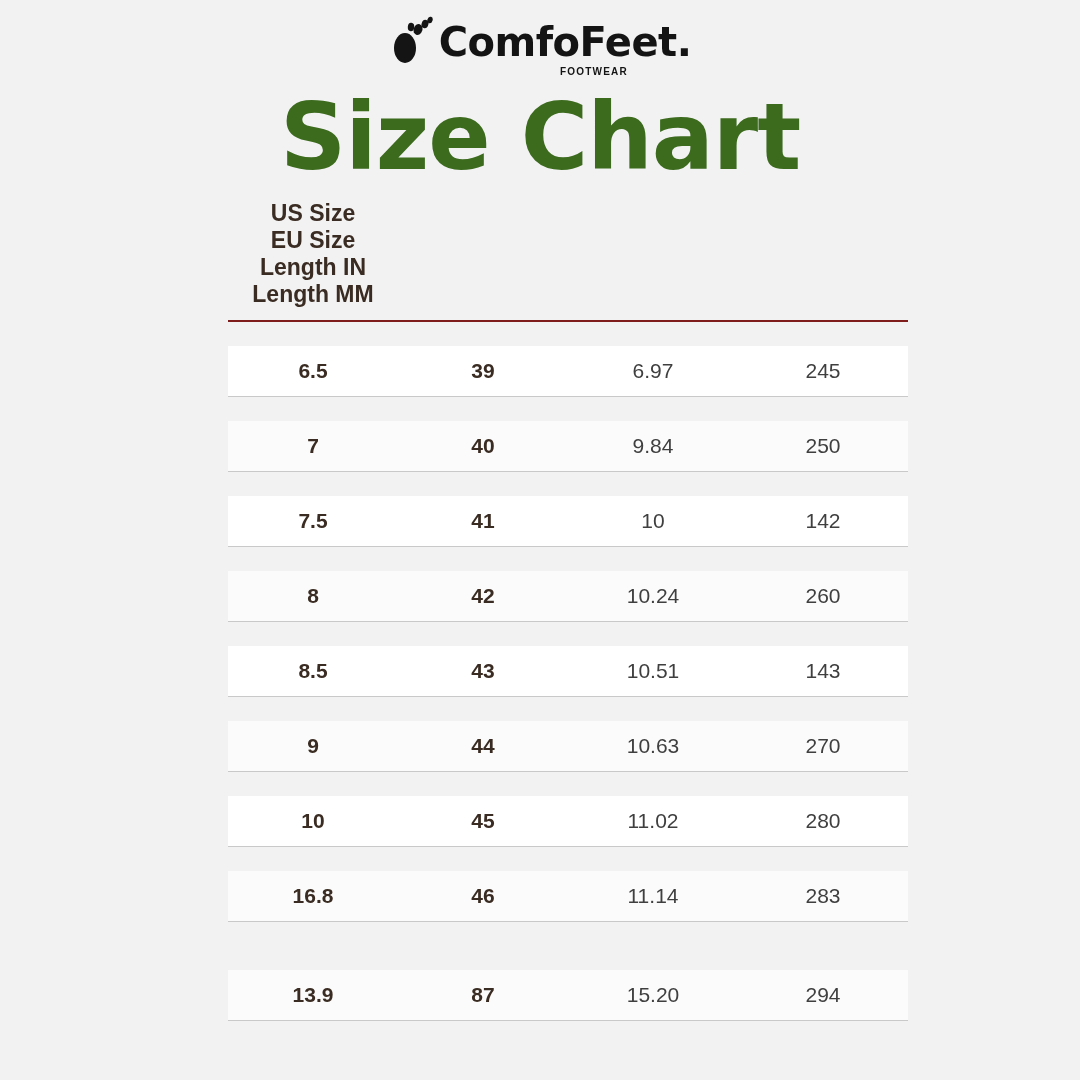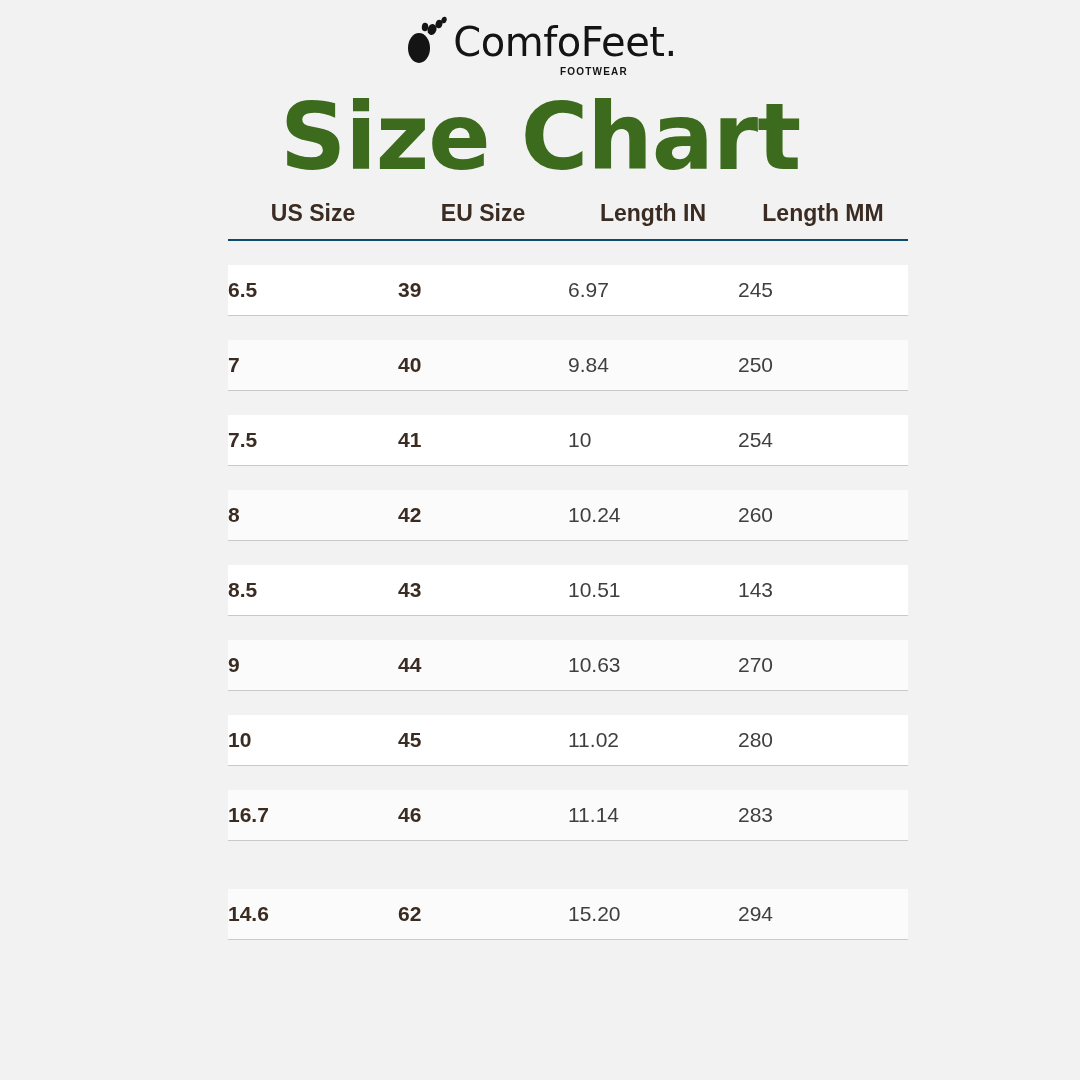--- a/index.html
+++ b/index.html
@@ -32,21 +32,21 @@
   }
   .footprint {
     position: relative;
     width: 44px;
     height: 50px;
   }
   .footprint svg { display: block; }
   .brand-text {
     font-family: "DejaVu Sans", sans-serif;
     font-size: 40px;
-    font-weight: 400;
+    font-weight: 700;
     color: #141414;
     letter-spacing: -0.5px;
     line-height: 1;
     position: relative;
     top: 2px;
   }
   .brand-sub {
     position: absolute;
     left: 560px;
     top: 66px;
@@ -72,39 +72,41 @@
   
   .table-wrap {
     position: absolute;
     left: 228px;
     top: 200px;
     width: 680px;
   }
   .thead {
     display: flex;
     padding-bottom: 12px;
-    border-bottom: 2px solid #0c4a6e;
+    border-bottom: 2px solid #7f1d1d;
+    flex-direction: column;
   }
   .thead .cell {
     font-size: 23px;
     font-weight: 700;
     color: #3a2c22;
     text-align: center;
   }
   .row {
     display: flex;
     align-items: center;
     height: 50px;
     border-bottom: 1px solid #c9c9c9;
   }
   .row.odd { background: #ffffff; }
   .row.even { background: #fbfbfb; }
   .row .cell {
     font-size: 21px;
     color: #3a2c22;
+    text-align: center;
   }
   .cell.c0 { width: 170px; }
   .cell.c1 { width: 170px; }
   .cell.c2 { width: 170px; }
   .cell.c3 { width: 170px; }
   .cell.b { font-weight: 700; }
   .cell.n { font-weight: 400; color: #3f3f3f; }
   .row-gap { height: 24px; }
 </style>
 </head>
@@ -150,21 +152,21 @@
       <div class="cell c1 b">40</div>
       <div class="cell c2 n">9.84</div>
       <div class="cell c3 n">250</div>
     </div>
     <div class="row-gap"></div>
 
     <div class="row odd">
       <div class="cell c0 b">7.5</div>
       <div class="cell c1 b">41</div>
       <div class="cell c2 n">10</div>
-      <div class="cell c3 n">254</div>
+      <div class="cell c3 n">142</div>
     </div>
     <div class="row-gap"></div>
 
     <div class="row even">
       <div class="cell c0 b">8</div>
       <div class="cell c1 b">42</div>
       <div class="cell c2 n">10.24</div>
       <div class="cell c3 n">260</div>
     </div>
     <div class="row-gap"></div>
@@ -187,32 +189,32 @@
 
     <div class="row odd">
       <div class="cell c0 b">10</div>
       <div class="cell c1 b">45</div>
       <div class="cell c2 n">11.02</div>
       <div class="cell c3 n">280</div>
     </div>
     <div class="row-gap"></div>
 
     <div class="row even">
-      <div class="cell c0 b">16.7</div>
+      <div class="cell c0 b">16.8</div>
       <div class="cell c1 b">46</div>
       <div class="cell c2 n">11.14</div>
       <div class="cell c3 n">283</div>
     </div>
     <div class="row-gap"></div>
 
     <div class="row-gap"></div>
 
     <div class="row even">
-      <div class="cell c0 b">14.6</div>
-      <div class="cell c1 b">62</div>
+      <div class="cell c0 b">13.9</div>
+      <div class="cell c1 b">87</div>
       <div class="cell c2 n">15.20</div>
       <div class="cell c3 n">294</div>
     </div>
     <div class="row-gap"></div>
 
   </div>
 
 </div>
 
 </body></html>

